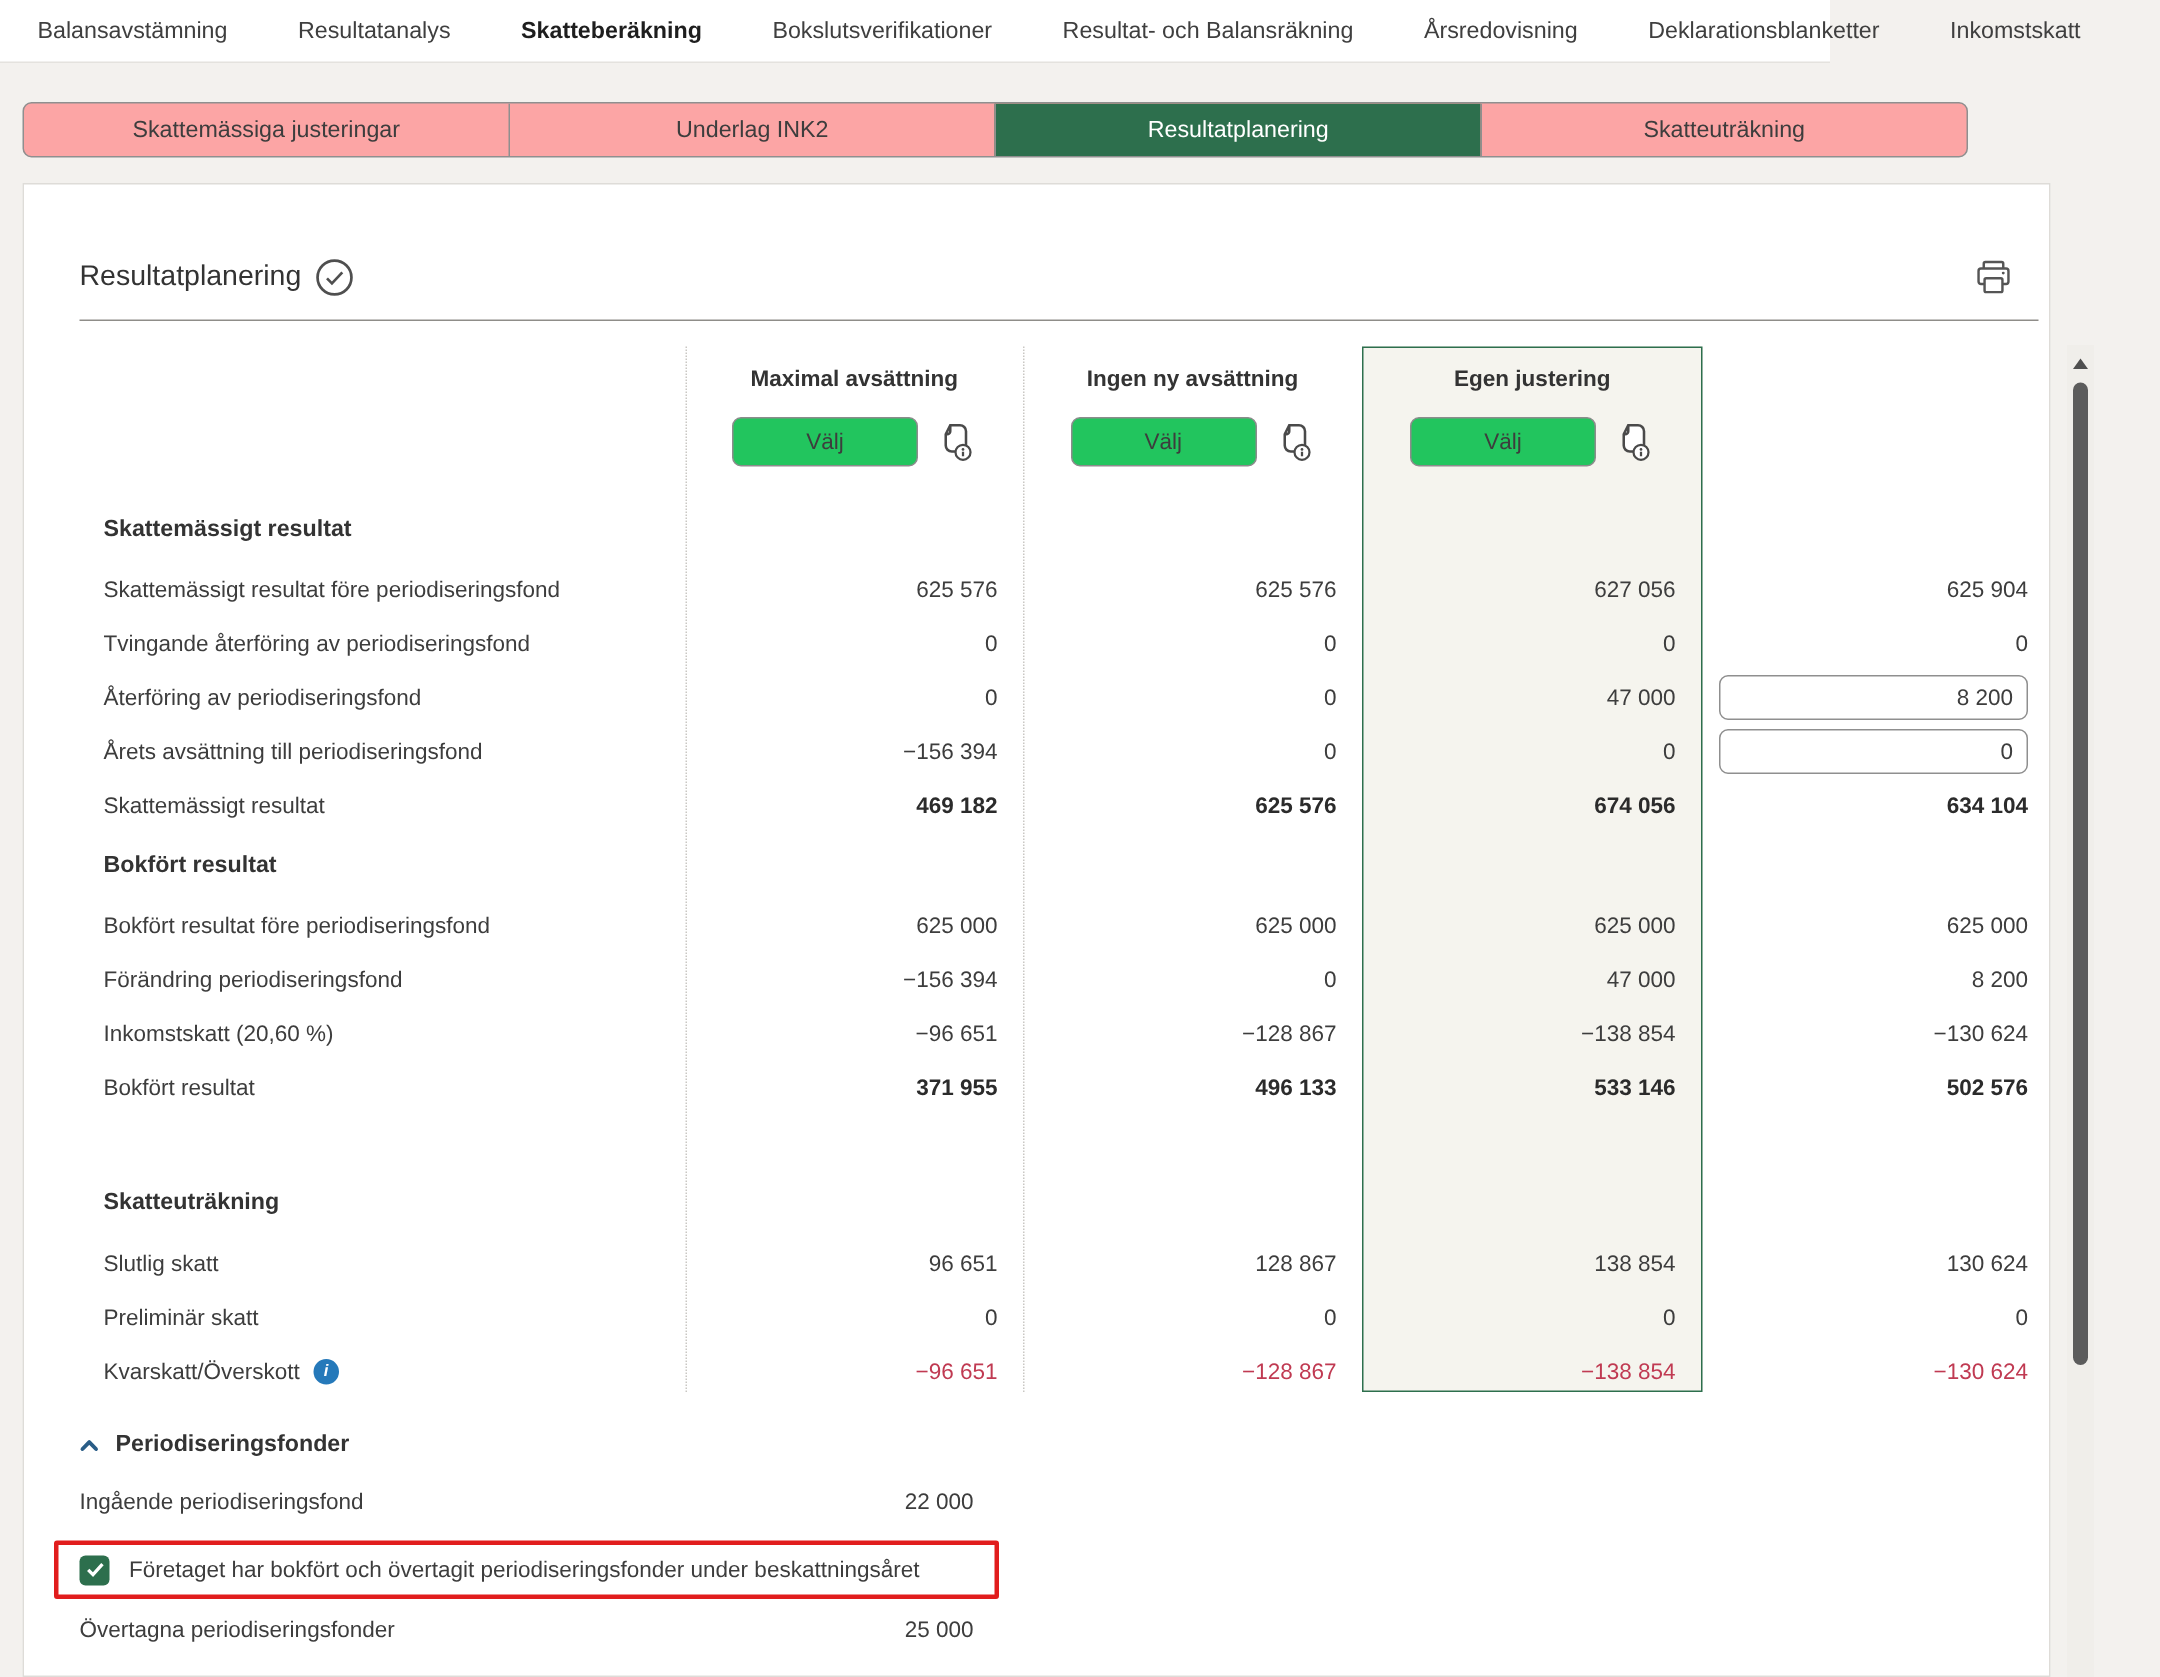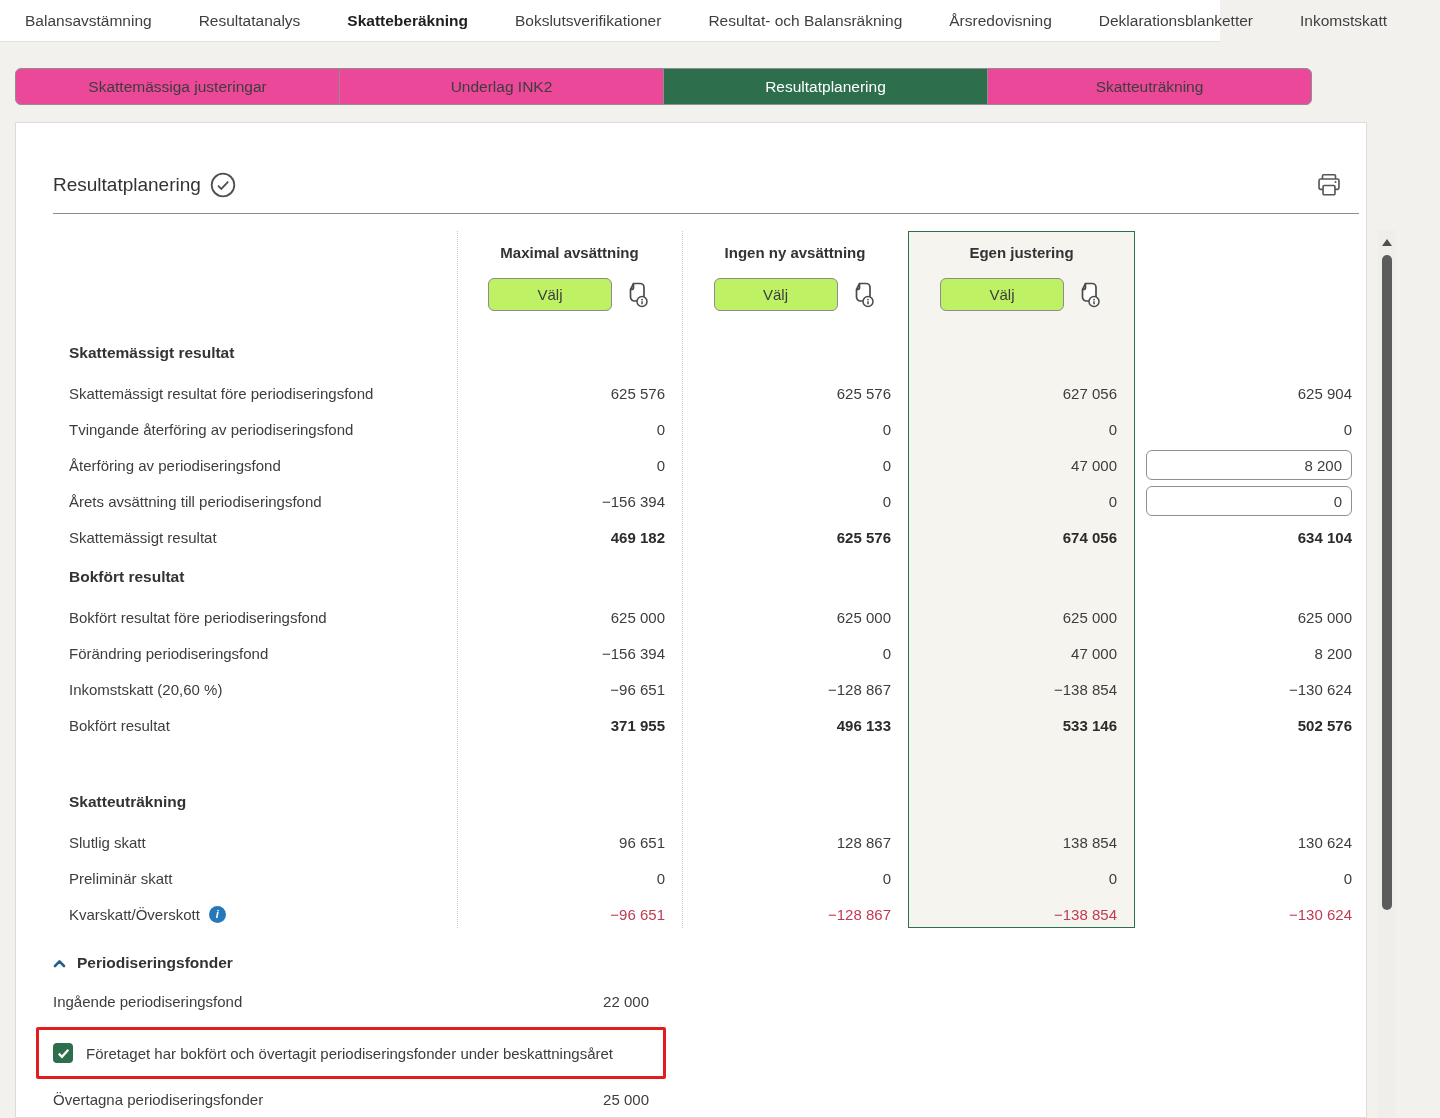--- a/index.html
+++ b/index.html
@@ -9,21 +9,21 @@
     font-family:"Liberation Sans", sans-serif;
   }
   
   .topnav { position:absolute; top:0; left:0; width:1220px; height:42px; background:#fff;
     border-bottom:1px solid #e4e2de; display:flex; align-items:center; padding-left:25px;
     gap:47px; white-space:nowrap; }
   .nav-item { font-size:15.5px; color:#3f3f3f; cursor:pointer; flex:none; }
   .nav-item.active { font-weight:bold; color:#1e1e1e; }
   
   .tabbar { position:absolute; top:68px; left:15px; width:1297px; height:37px; display:flex;
-    background:#ec4899; border:1px solid #8f8f8f; border-radius:6px; overflow:hidden; }
+    background:#fca5a5; border:1px solid #8f8f8f; border-radius:6px; overflow:hidden; }
   .tab { flex:1; display:flex; align-items:center; justify-content:center; font-size:15.5px;
     color:#3d3d3d; border-left:1px solid #8f8f8f; cursor:pointer; }
   .tab:first-child { border-left:none; }
   .tab.active { background:#2d6f4d; color:#fff; }
   
   .panel { position:absolute; top:122px; left:15px; width:1352px; height:996px;
     background:#fff; border:1px solid #dedcd8; overflow:hidden; }
   .panel-head { position:absolute; top:40px; left:37px; right:15px; height:44px;
     display:flex; align-items:center; }
   .page-title { font-size:19px; font-weight:400; color:#333; }
@@ -35,21 +35,21 @@
   .col-highlight { position:absolute; left:876px; top:0; width:227px; height:697px;
     background:#f5f4ee; border:1px solid #2d6f4d; }
   .dot-sep { position:absolute; top:0; height:697px; border-left:1px dotted #c9c7c3; }
   .dot-sep.s1 { left:425px; } .dot-sep.s2 { left:650px; }
   .grid5 { display:grid; grid-template-columns:425px 225px 226px 227px 240px; }
   .scen-row { position:relative; height:100px; }
   .scen-col { display:flex; flex-direction:column; align-items:center; padding-top:13px; }
   .scen-name { font-weight:bold; font-size:15px; color:#333; }
   .scen-controls { margin-top:17px; display:flex; align-items:center; gap:12px; }
   .btn-select { width:124px; height:33px; border:1px solid #8c8c8c; border-radius:6px;
-    background:#bef264; font-size:15px; color:#3d3d3d; font-family:"Liberation Sans",sans-serif;
+    background:#22c55e; font-size:15px; color:#3d3d3d; font-family:"Liberation Sans",sans-serif;
     cursor:pointer; }
   .btn-select.selected { background:#2d6f4d; color:#fff; border:none; font-weight:bold; }
   .rows { position:relative; }
   .row { align-items:center; height:36px; font-size:15px; }
   .row.section { height:44px; }
   .row.section .lbl { font-weight:bold; font-size:15.5px; color:#333; }
   .lbl { padding-left:37px; display:flex; align-items:center; gap:9px; }
   .val { text-align:right; }
   .val.c1 { padding-right:17px; } .val.c2 { padding-right:17px; }
   .val.c3 { padding-right:18px; } .val.c4 { padding-right:23px; }
@@ -60,21 +60,21 @@
   .cell-input { width:206px; height:30px; border:1px solid #8f8f8f; border-radius:6px;
     text-align:right; font-size:15px; color:#3d3d3d; padding-right:9px;
     font-family:"Liberation Sans",sans-serif; background:#fff; }
   .info-dot { width:17px; height:17px; border-radius:50%; background:#2579ba; color:#fff;
     font-size:11px; font-weight:bold; display:inline-flex; align-items:center;
     justify-content:center; cursor:pointer; font-style:italic; flex:none; }
   
   .fonder { position:absolute; top:820px; left:0; width:1352px; }
   .fonder-head { height:40px; display:flex; align-items:center; gap:11px; padding-left:37px;
     font-weight:bold; font-size:15.5px; color:#333; cursor:pointer; }
-  .annotated { margin-top:8px; margin-left:20px; width:630px; height:52px;
+  .annotated { margin-top:8px; margin-left:20px; width:630px; height:39px;
     border:3px solid #e11d1d; border-radius:2px; display:flex; align-items:center; gap:13px;
     padding-left:14px; }
   .checkbox { width:20px; height:20px; background:#2d6f4d; border-radius:4px; display:flex;
     align-items:center; justify-content:center; cursor:pointer; flex:none; }
   .cb-label { font-size:15px; }
   .f-after { margin-top:2px; }
   .f-clip { margin-top:2px; }
   
   .scrollbar { position:absolute; top:230px; left:1378px; width:18px; height:888px;
     background:#f0eeea; }

